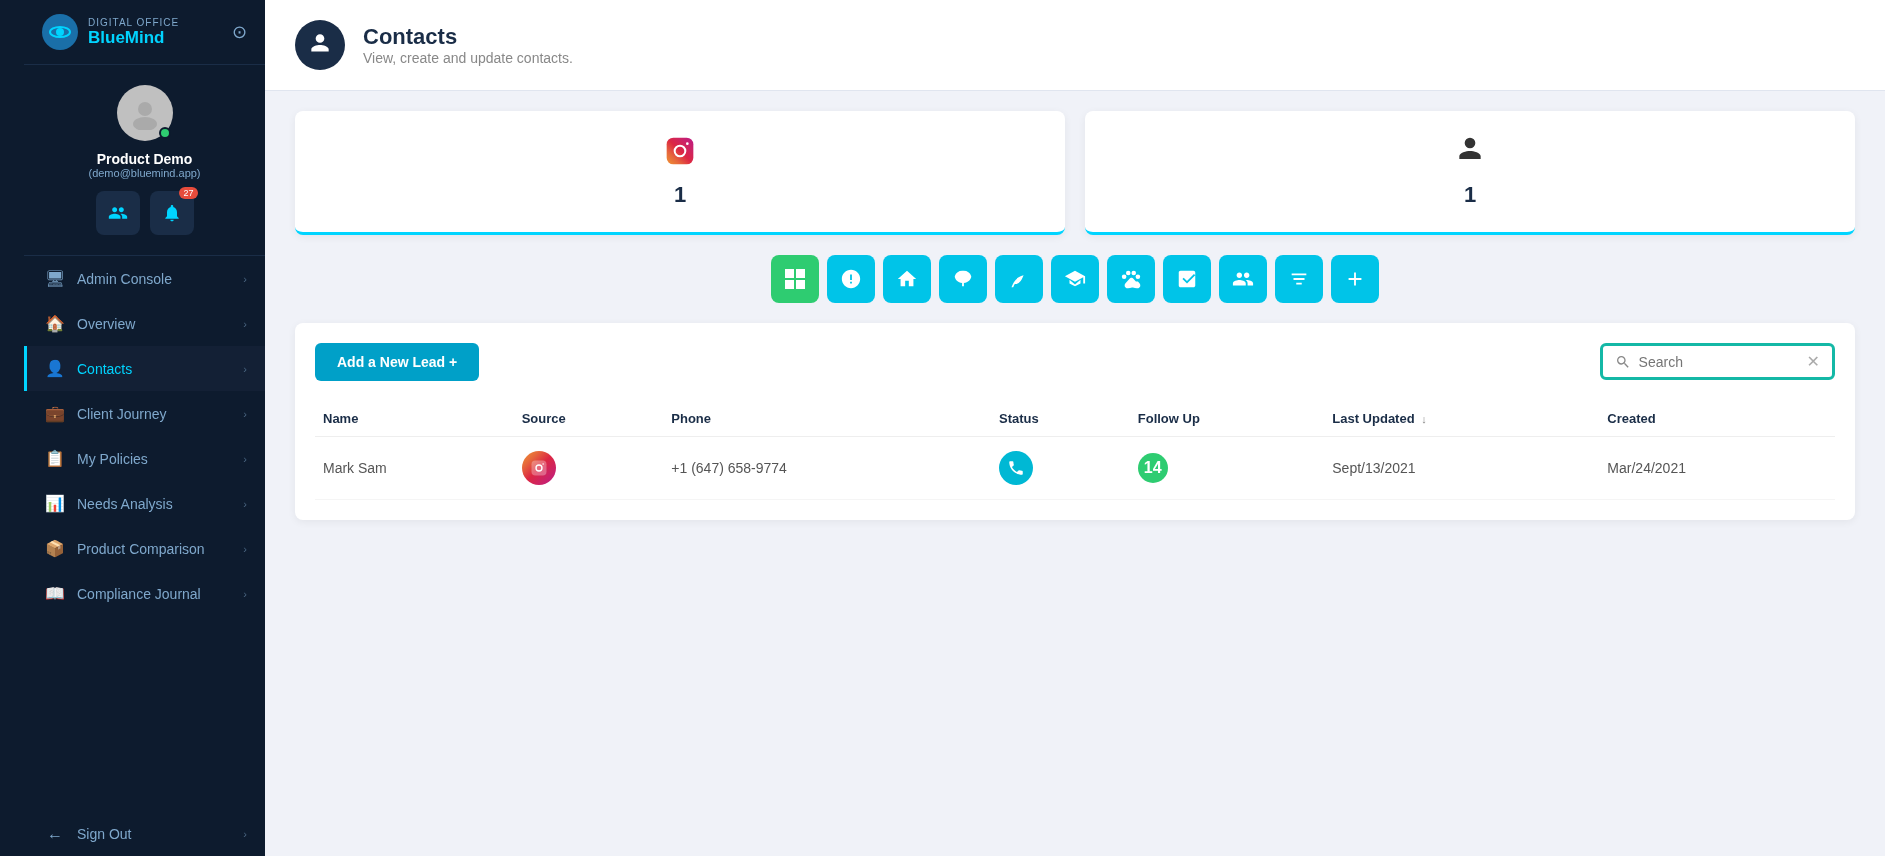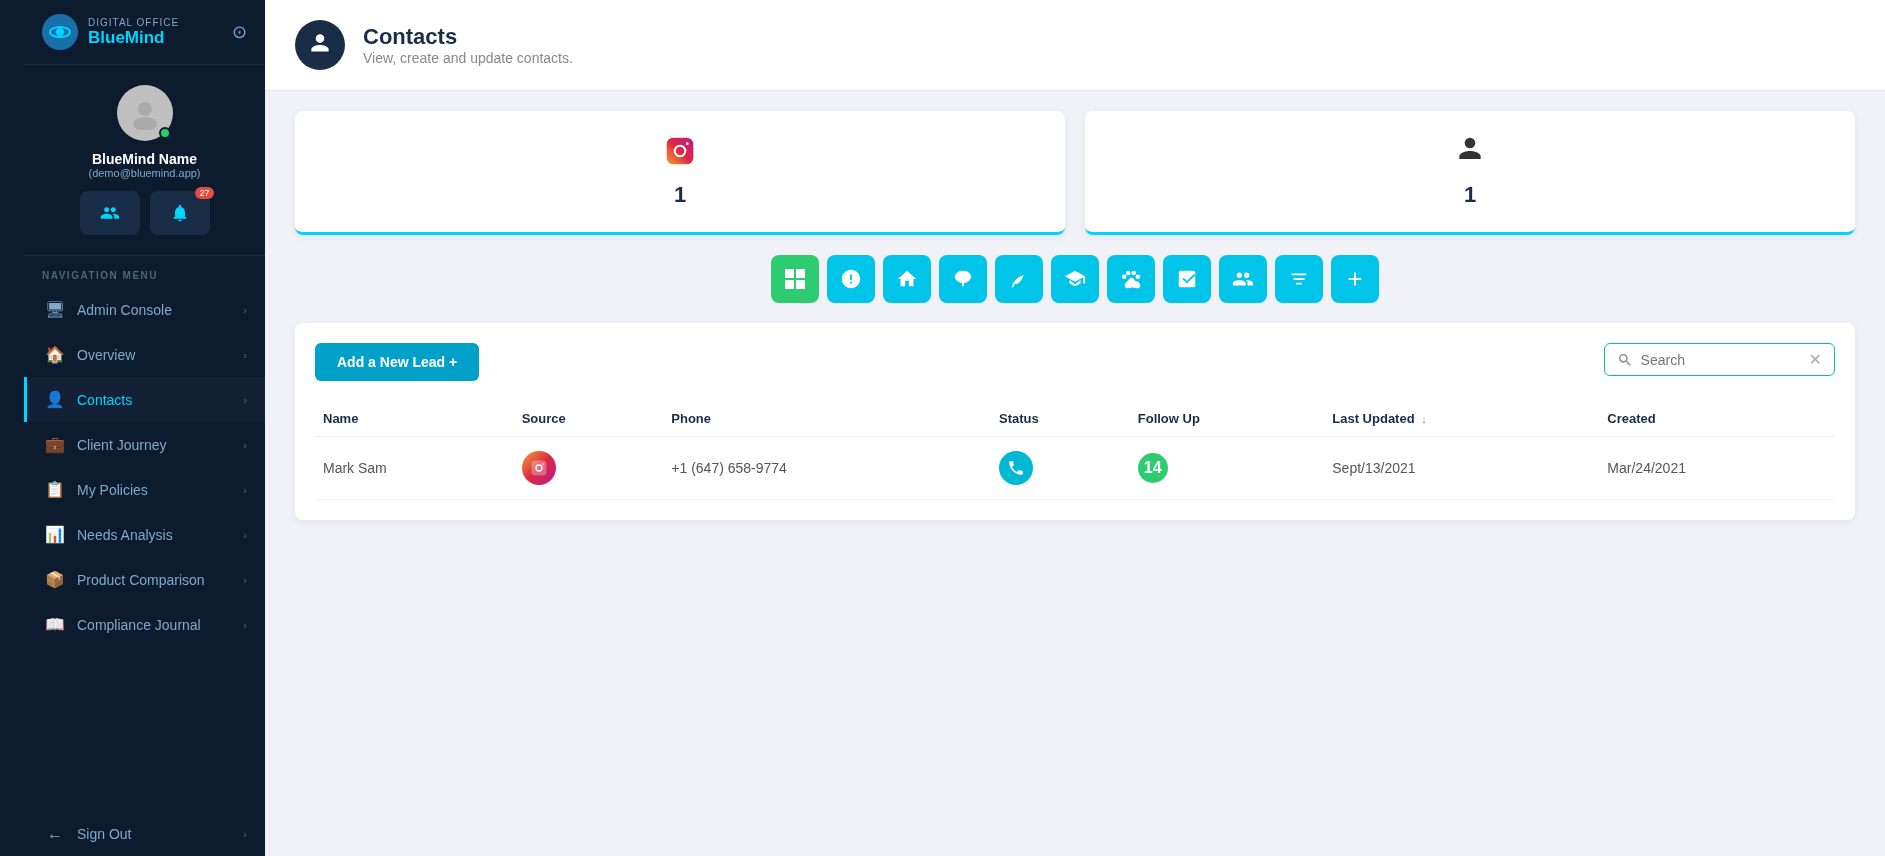--- a/index.html
+++ b/index.html
@@ -101,21 +101,21 @@
       color: #7fa8cc;
       margin-bottom: 12px;
     }
 
     .user-actions {
       display: flex;
       gap: 10px;
     }
 
     .action-btn {
-      width: 60px;
+      width: 44px;
       height: 44px;
       background: #1a2d47;
       border-radius: 8px;
       display: flex;
       align-items: center;
       justify-content: center;
       cursor: pointer;
       position: relative;
       color: #00d4ff;
       font-size: 18px;
@@ -333,21 +333,21 @@
       font-weight: 600;
       cursor: pointer;
       display: flex;
       align-items: center;
       gap: 8px;
     }
 
     .search-wrapper {
       display: flex;
       align-items: center;
-      border: 1px solid #14b8a6;
+      border: 3px solid #14b8a6;
       border-radius: 6px;
       padding: 6px 12px;
       gap: 8px;
       min-width: 200px;
     }
 
     .search-wrapper input {
       border: none;
       outline: none;
       font-size: 14px;
@@ -464,38 +464,37 @@
   <div class="user-section">
     <div class="avatar-wrapper">
       <div class="avatar-circle">
         <svg width="34" height="34" viewBox="0 0 34 34">
             <circle cx="17" cy="13" r="7" fill="#aaa"></circle>
             <ellipse cx="17" cy="28" rx="12" ry="7" fill="#aaa"></ellipse>
           </svg>
       </div>
       <div class="online-dot"></div>
     </div>
-    <div class="user-name">BlueMind Name</div>
+    <div class="user-name">Product Demo</div>
     <div class="user-email">(demo@bluemind.app)</div>
     <div class="user-actions">
       <div class="action-btn">
         <svg width="20" height="20" viewBox="0 0 24 24" fill="#00d4ff">
             <path d="M16 11c1.66 0 2.99-1.34 2.99-3S17.66 5 16 5c-1.66 0-3 1.34-3 3s1.34 3 3 3zm-8 0c1.66 0 2.99-1.34 2.99-3S9.66 5 8 5C6.34 5 5 6.34 5 8s1.34 3 3 3zm0 2c-2.33 0-7 1.17-7 3.5V19h14v-2.5c0-2.33-4.67-3.5-7-3.5zm8 0c-.29 0-.62.02-.97.05 1.16.84 1.97 1.97 1.97 3.45V19h6v-2.5c0-2.33-4.67-3.5-7-3.5z"></path>
           </svg>
       </div>
       <div class="action-btn">
         <svg width="20" height="20" viewBox="0 0 24 24" fill="#00d4ff">
             <path d="M12 22c1.1 0 2-.9 2-2h-4c0 1.1.9 2 2 2zm6-6V11c0-3.07-1.64-5.64-4.5-6.32V4c0-.83-.67-1.5-1.5-1.5s-1.5.67-1.5 1.5v.68C7.63 5.36 6 7.92 6 11v5l-2 2v1h16v-1l-2-2z"></path>
           </svg>
         <span class="badge">27</span>
       </div>
     </div>
   </div>
 
-  <div class="nav-label">NAVIGATION MENU</div>
 
   <div class="nav-item">
     <span class="nav-icon">🖥</span>
     <span class="nav-text">Admin Console</span>
     <span class="nav-arrow">›</span>
   </div>
   <div class="nav-item">
     <span class="nav-icon">🏠</span>
     <span class="nav-text">Overview</span>
     <span class="nav-arrow">›</span>

